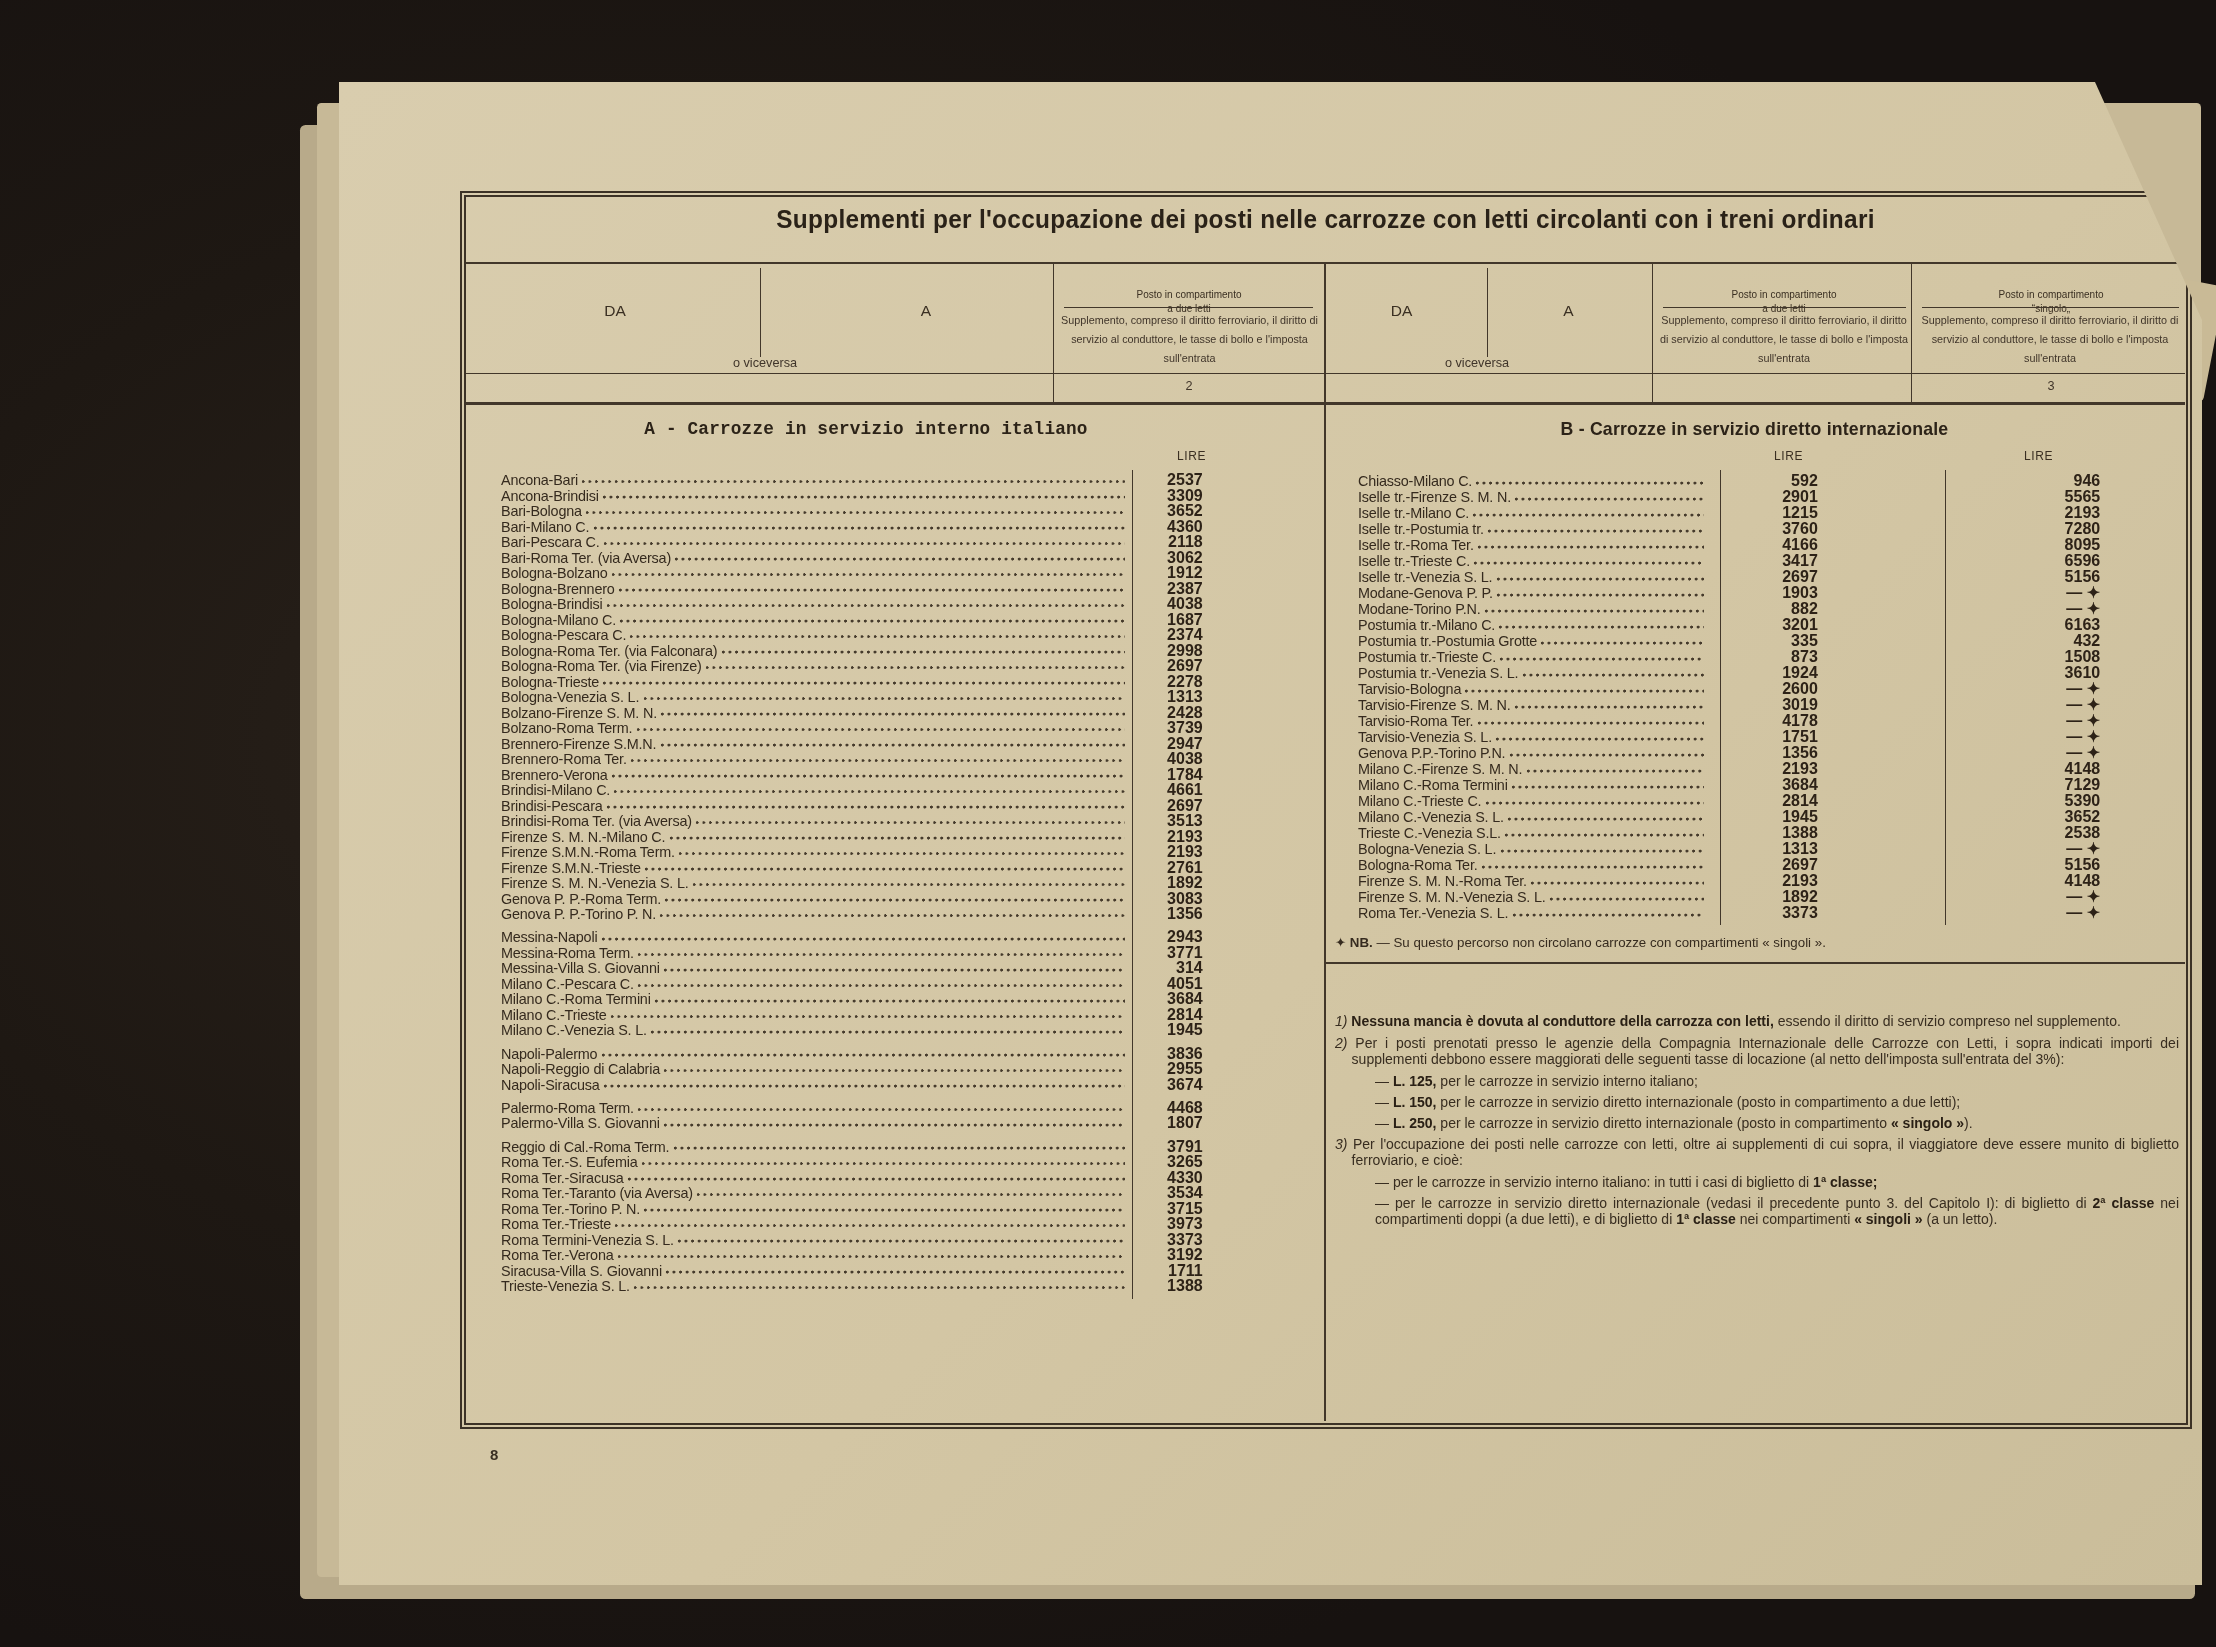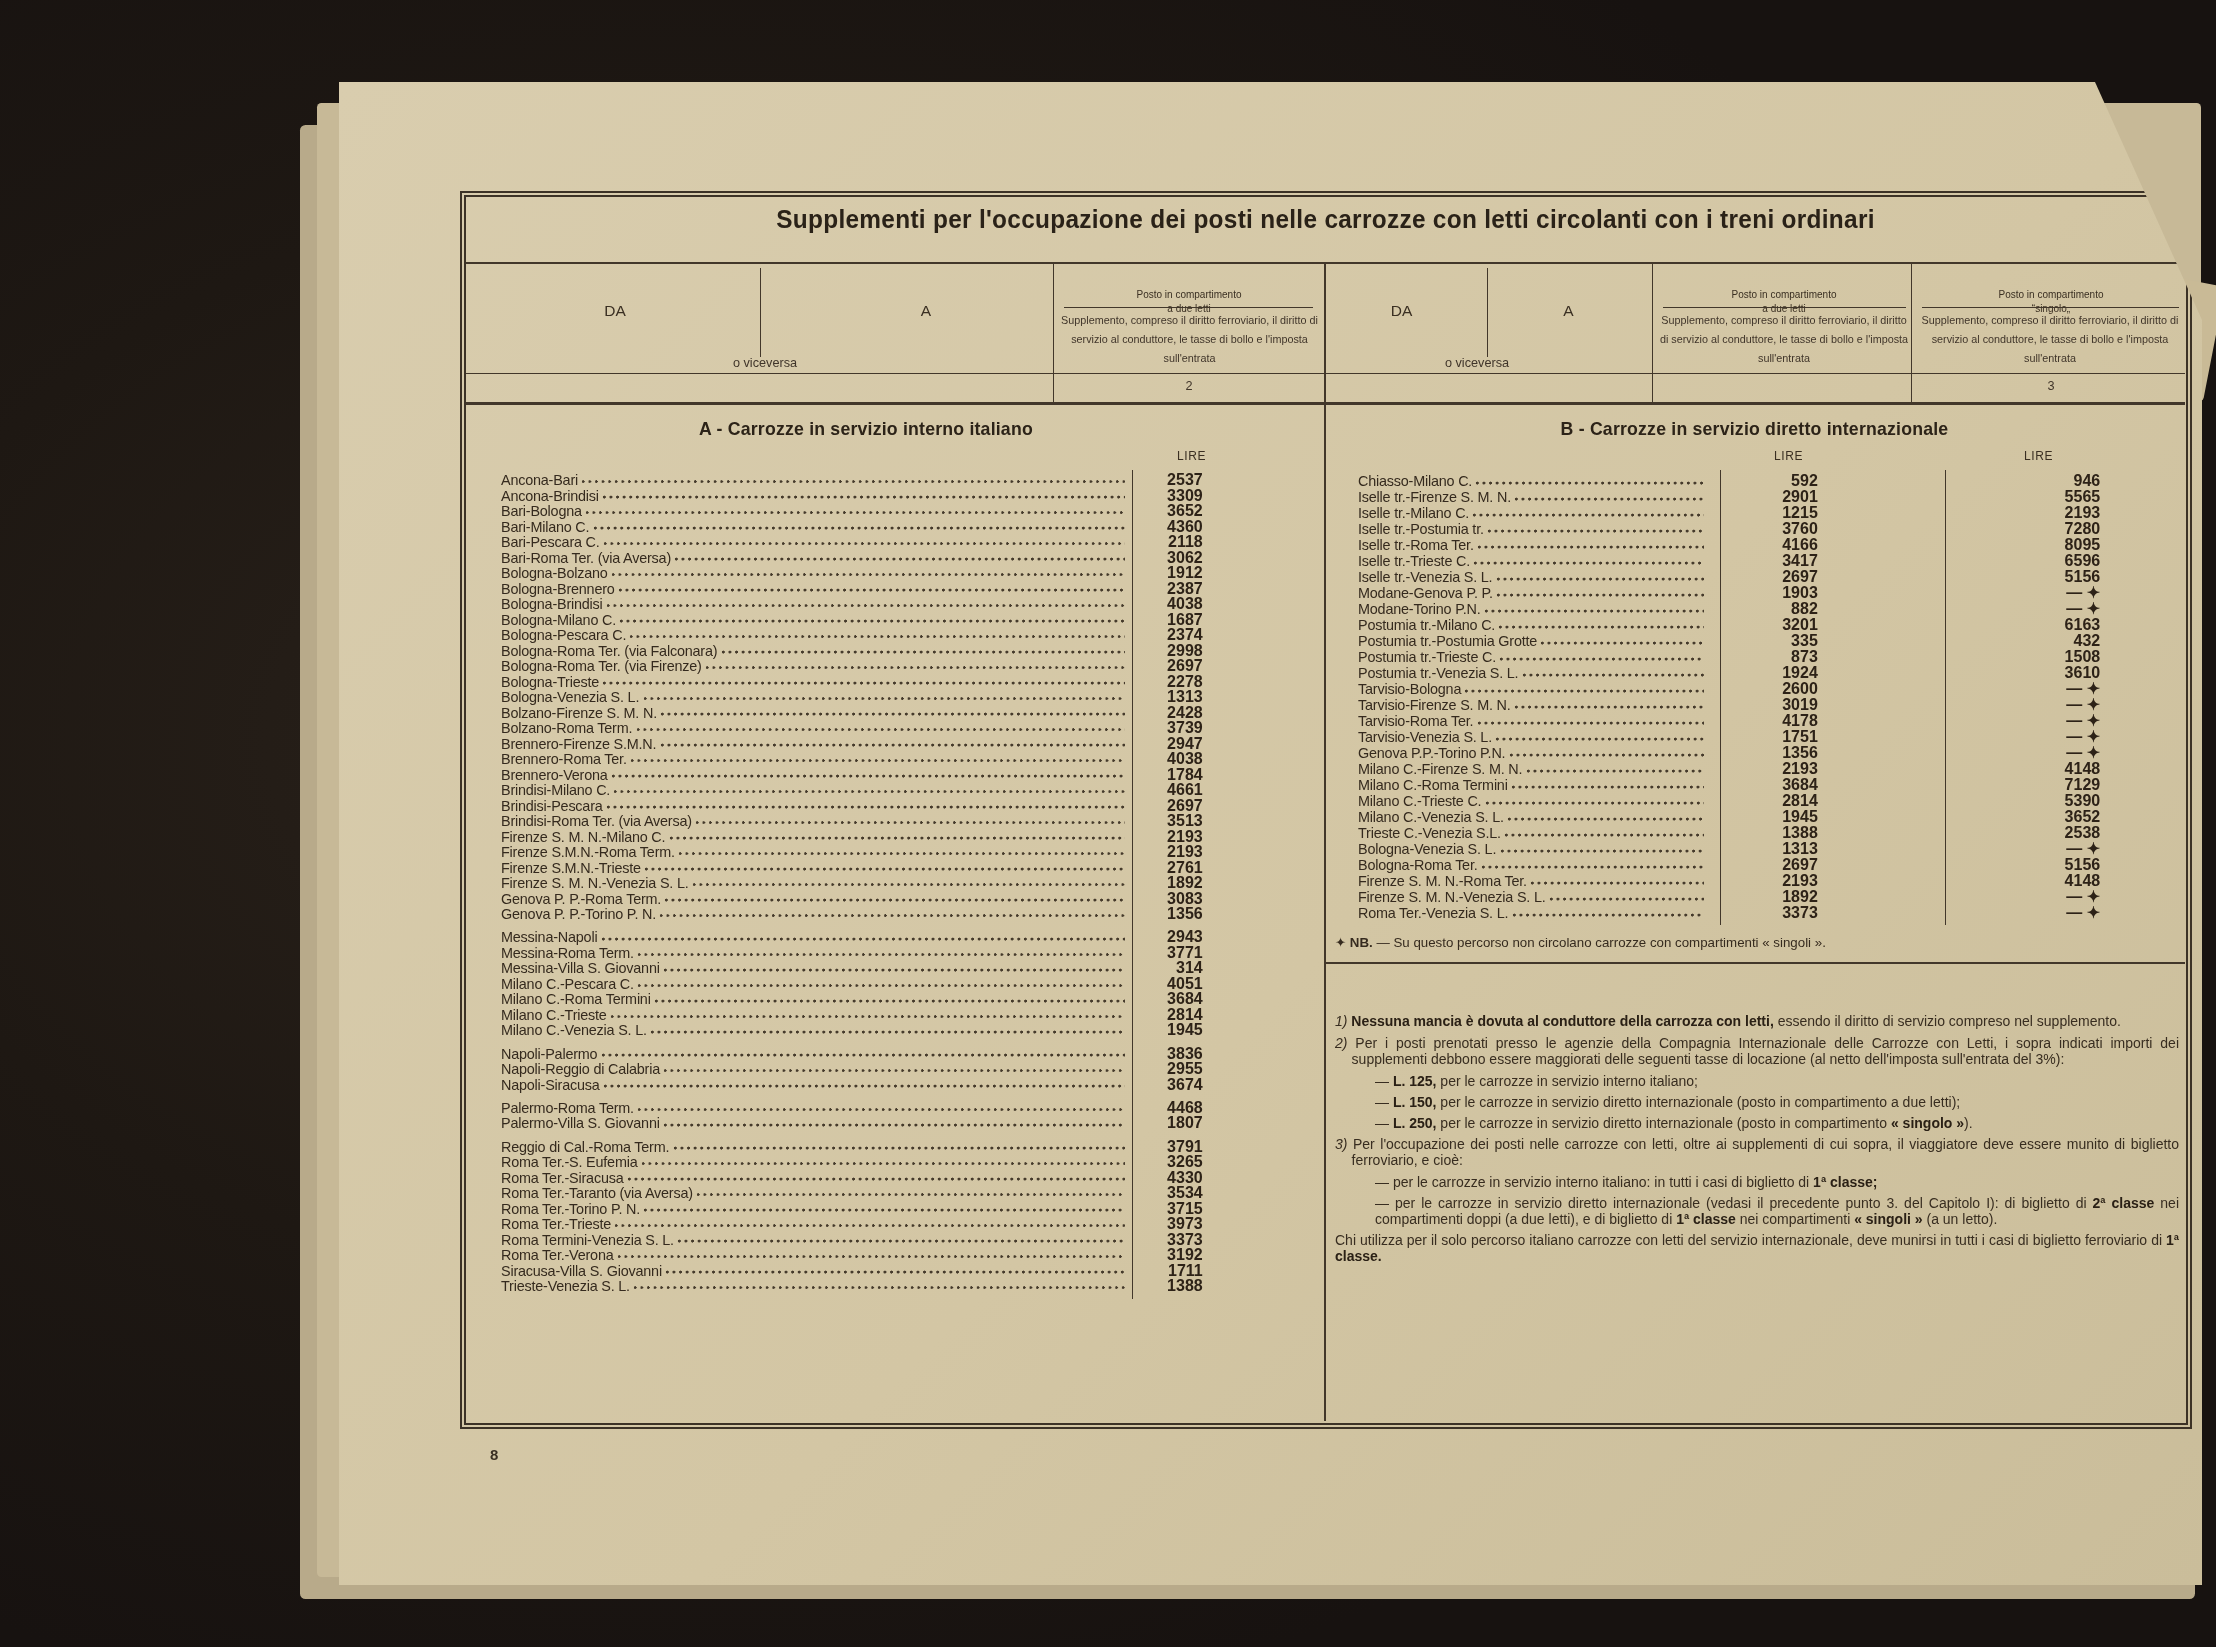--- a/index.html
+++ b/index.html
@@ -96,21 +96,21 @@
 a due letti</div>
     <div class="abs rule" style="left:1197px;top:110px;width:243px;height:1.1px;"></div>
     <div class="abs hdr-small" style="left:1190px;top:114px;width:256px;">Supplemento, compreso il diritto ferroviario, il diritto di servizio al conduttore, le tasse di bollo e l'imposta sull'entrata</div>
     <div class="abs rule" style="left:1445px;top:65px;width:1.1px;height:140px;"></div>
     <div class="abs hdr-title" style="left:1451px;top:69px;width:268px;">Posto in compartimento
 “singolo„</div>
     <div class="abs rule" style="left:1456px;top:110px;width:257px;height:1.1px;"></div>
     <div class="abs hdr-small" style="left:1449px;top:114px;width:270px;">Supplemento, compreso il diritto ferroviario, il diritto di servizio al conduttore, le tasse di bollo e l'imposta sull'entrata</div>
     <div class="abs colnum" style="left:1451px;top:182px;width:268px;">3</div>
 
-    <div class="abs sec-title" style="left:0;top:222px;width:800px;">A - Carrozze in servizio interno italiano</div>
+    <div class="abs sec-title" style="left:0;top:222px;width:800px;font-family:Liberation Mono, monospace;">A - Carrozze in servizio interno italiano</div>
     <div class="abs lire" style="left:662px;top:252px;width:78px;text-align:right;">LIRE</div>
     <div class="abs rule" style="left:666px;top:273px;width:1.1px;height:829px;"></div>
     <div class="abs rows-a">
         <div class="grp">
           <div class="row">
             <span class="rt">Ancona-Bari</span>
             <span class="ld"></span>
             <span class="vl">2537</span>
           </div>
           <div class="row">
@@ -587,18 +587,17 @@
 
     <div class="abs avv" style="left:869px;top:816px;width:844px;">
         <p class=""><i>1)</i> <span><b>Nessuna mancia è dovuta al conduttore della carrozza con letti,</b> essendo il diritto di servizio compreso nel supplemento.</span></p>
         <p class=""><i>2)</i> <span>Per i posti prenotati presso le agenzie della Compagnia Internazionale delle Carrozze con Letti, i sopra indicati importi dei supplementi debbono essere maggiorati delle seguenti tasse di locazione (al netto dell'imposta sull'entrata del 3%):</span></p>
         <div class="sub">— <b>L. 125,</b> per le carrozze in servizio interno italiano;</div>
         <div class="sub">— <b>L. 150,</b> per le carrozze in servizio diretto internazionale (posto in compartimento a due letti);</div>
         <div class="sub">— <b>L. 250,</b> per le carrozze in servizio diretto internazionale (posto in compartimento <b>« singolo »</b>).</div>
         <p class=""><i>3)</i> <span>Per l'occupazione dei posti nelle carrozze con letti, oltre ai supplementi di cui sopra, il viaggiatore deve essere munito di biglietto ferroviario, e cioè:</span></p>
         <div class="sub">— per le carrozze in servizio interno italiano: in tutti i casi di biglietto di <b>1ª classe;</b></div>
         <div class="sub">— per le carrozze in servizio diretto internazionale (vedasi il precedente punto 3. del Capitolo I): di biglietto di <b>2ª classe</b> nei compartimenti doppi (a due letti), e di biglietto di <b>1ª classe</b> nei compartimenti <b>« singoli »</b> (a un letto).</div>
-        <p class="nonum"><span>Chi utilizza per il solo percorso italiano carrozze con letti del servizio internazionale, deve munirsi in tutti i casi di biglietto ferroviario di <b>1ª classe.</b></span></p>
       </div>
 
   </div>
 </div>
 
 
 </body></html>

